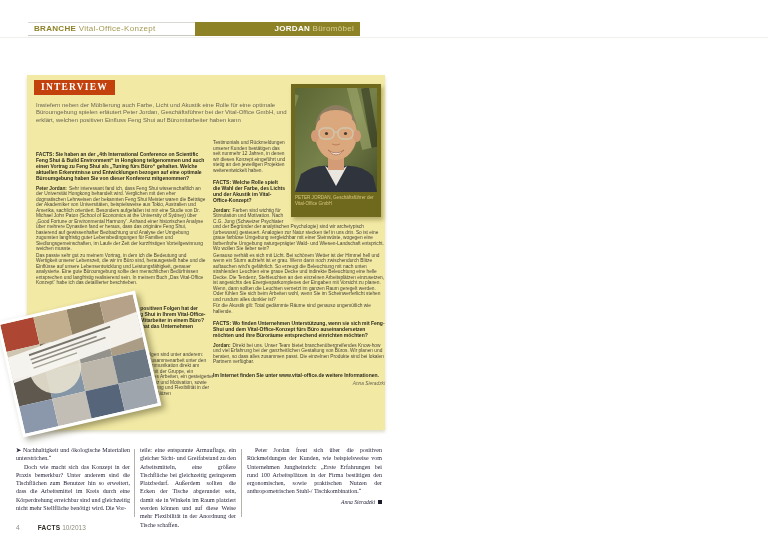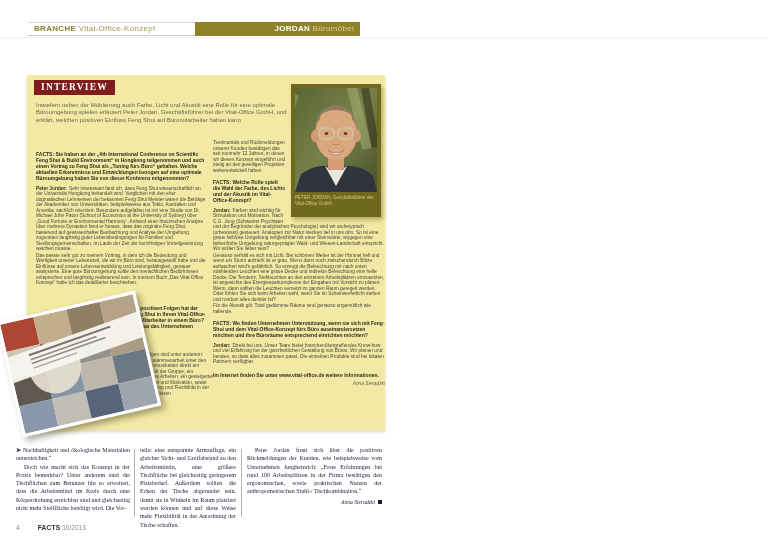--- a/index.html
+++ b/index.html
@@ -16,21 +16,21 @@
   .hdr-right { position:absolute; left:195px; top:22px; width:165px; height:14px;
     background:#8d8226; font-size:8px; line-height:14px; text-align:right;
     padding-right:6px; letter-spacing:.3px; }
   .hdr-right b { color:#ffffff; }
   .hdr-right span { color:#d8d09a;margin-top:8px; }
   .hdr-shadow { position:absolute; left:0; top:37px; width:768px; height:1px; background:#f1f0ec; }
 
   
   .yellow { position:absolute; left:27px; top:75px; width:358px; height:355px;
     background:#f2e9a5; box-shadow:0 2px 3px rgba(120,110,40,.25); }
-  .badge { position:absolute; left:34px; top:80px; background:#7f1d1d; color:#fff;
+  .badge { position:absolute; left:34px; top:80px; background:#c2410c; color:#fff;
     font-family:"Liberation Serif", serif; font-weight:bold; font-size:9.5px;
     letter-spacing:1.2px; padding:2px 7px 3px 7px; }
   .intro { position:absolute; left:36px; top:102px; width:256px; font-size:6px;
     line-height:7.3px; color:#6a6553; }
 
   .colL { position:absolute; left:36px; top:152px; width:170px; }
   .colR { position:absolute; left:213px; top:140px; width:172px; }
   .photo-spacer { float:right; width:99px; height:80px; }
 
   .q { font-weight:bold; font-size:5px; line-height:5.9px; color:#2c2a1e; margin-bottom:4px; }

